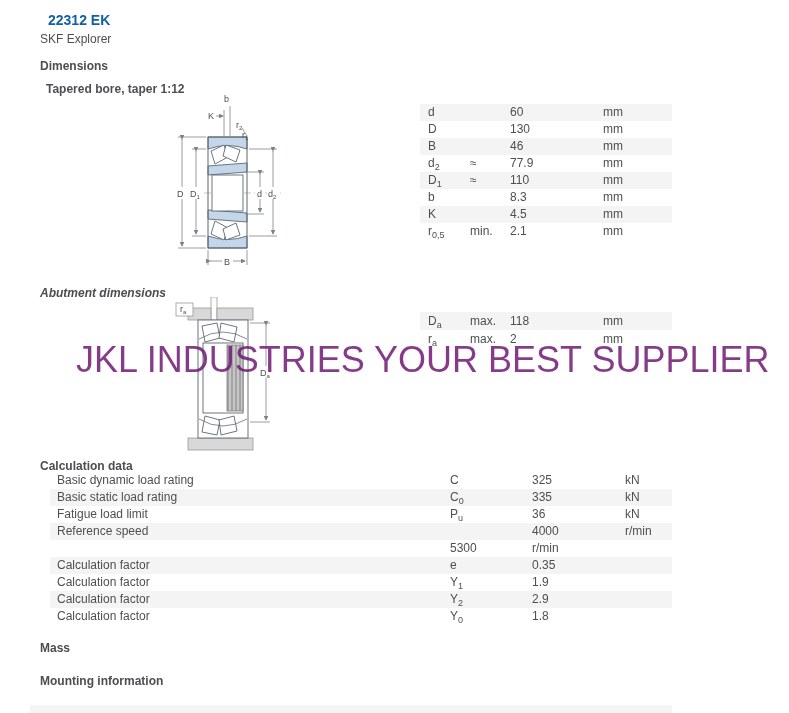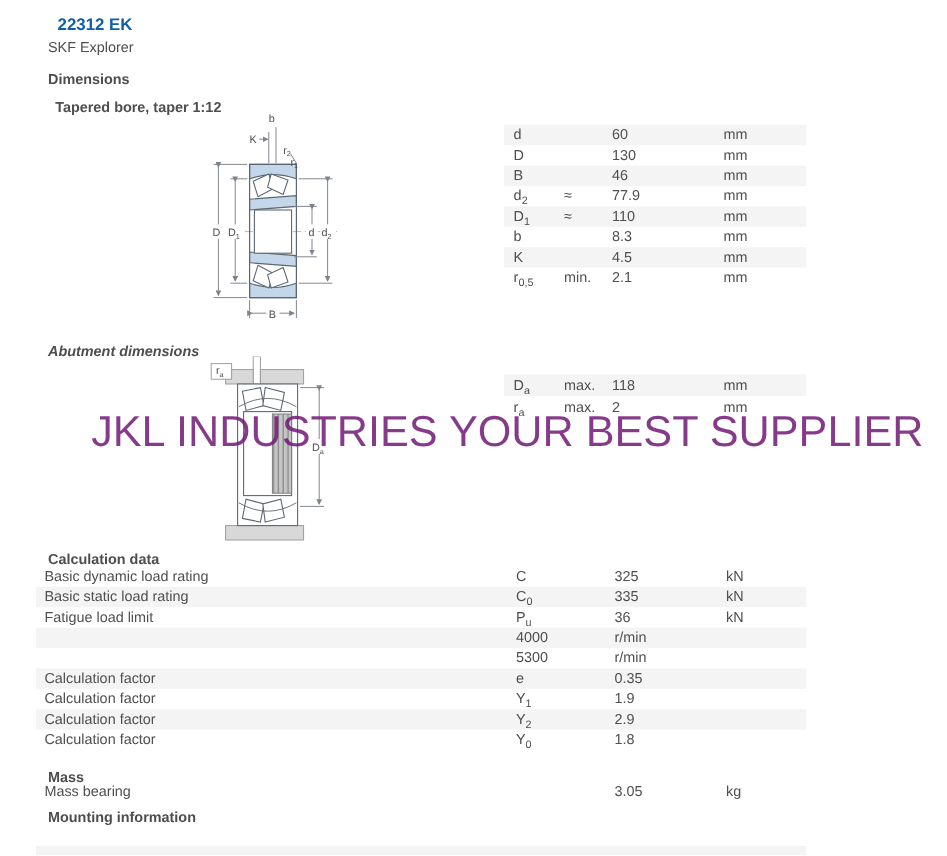--- a/index.html
+++ b/index.html
@@ -29,21 +29,21 @@
     height:17px; line-height:17px; font-size:12px; align-items:center; }
   #abut-table .srow { height:18px; line-height:18px; }
   .srow .c-sym { padding-left:8px; }
 
   
   .wide-table { left:30px; width:642px; }
   #calc-table { top:472px; }
   #mass-table { top:651px; }
   #mount-table { top:686px; }
   .wrow { display:grid; grid-template-columns:400px 82px 93px 67px;
-    height:17px; line-height:17px; font-size:12px; align-items:center; }
+    height:17px; line-height:17px; font-size:12px; align-items:center;margin-left:20px; }
   .wrow .c-label { padding-left:7px; }
 
   .stripe { background:#f4f4f4; }
   sub { font-size:9px; line-height:0; }
 
   #watermark { left:76px; top:339px; font-size:36px; color:#701a75;
     opacity:.85; white-space:nowrap; z-index:10; letter-spacing:0; }
 
   #footer-credit { top:691px; right:3px; width:200px; text-align:right;
     font-size:11px; font-style:italic; color:#c6c7c9; z-index:11; }
@@ -257,20 +257,21 @@
         <span>335</span>
         <span>kN</span>
       </div>
     <div class="wrow">
         <span class="c-label">Fatigue load limit</span>
         <span><span>P</span><sub>u</sub></span>
         <span>36</span>
         <span>kN</span>
       </div>
     <div class="wrow stripe">
+        <span class="c-label">Reference speed</span>
         <span><span></span><sub></sub></span>
         <span>4000</span>
         <span>r/min</span>
       </div>
     <div class="wrow">
         <span><span></span><sub></sub></span>
         <span>5300</span>
         <span>r/min</span>
       </div>
     <div class="wrow stripe">
@@ -293,27 +294,19 @@
       </div>
     <div class="wrow">
         <span class="c-label">Calculation factor</span>
         <span><span>Y</span><sub>0</sub></span>
         <span>1.8</span>
         <span></span>
       </div>
   </div>
 
   <div id="mass-heading" class="abs heading">Mass</div>
-  <div id="mass-table" class="abs wide-table">
-    <div class="wrow">
-        <span class="c-label">Mass bearing</span>
-        <span><span></span><sub></sub></span>
-        <span>3.05</span>
-        <span>kg</span>
-      </div>
-  </div>
 
   <div id="mount-heading" class="abs heading">Mounting information</div>
 
   <div id="bottom-partial-row" class="abs"></div>
 
 
 </div>
 
 </body></html>

